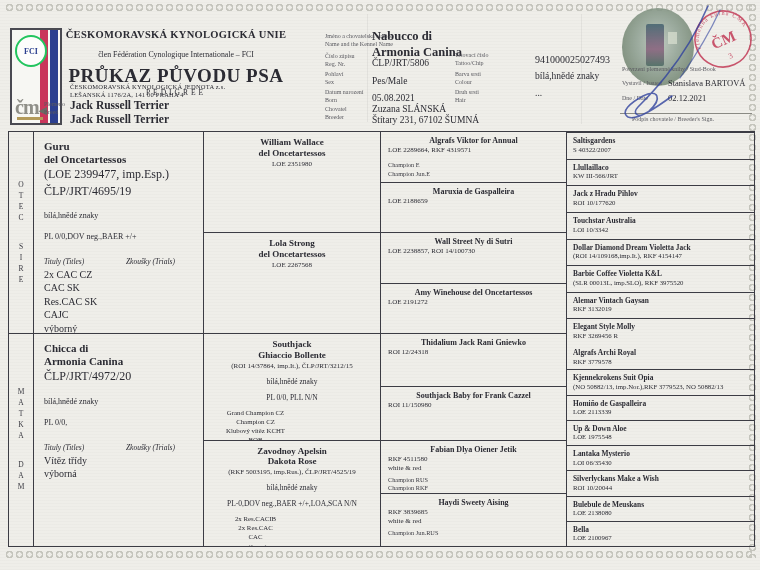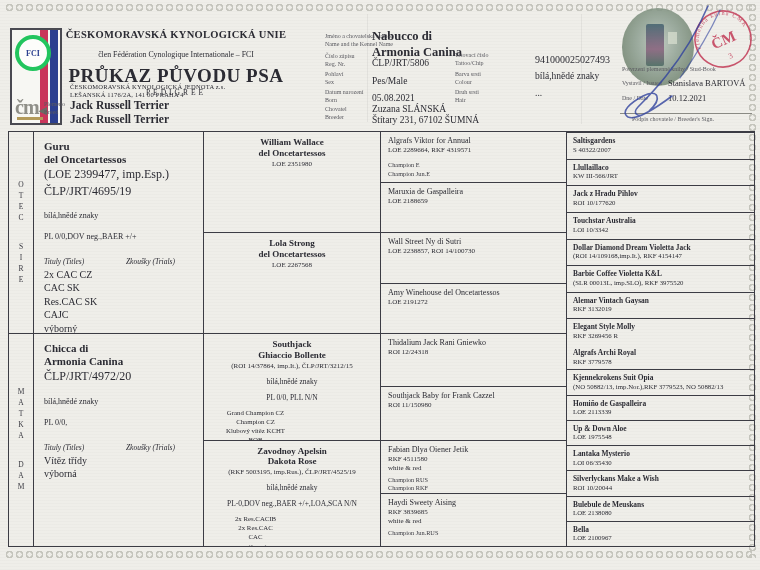--- a/index.html
+++ b/index.html
@@ -15,21 +15,21 @@
          background-image:repeating-linear-gradient(0deg, rgba(0,0,0,0.015) 0 1px, transparent 1px 3px);}
   .abs{position:absolute;}
   .pre{white-space:pre-line;}
   
   .chx{position:absolute;height:11px;background-image:radial-gradient(circle at 5.5px 5.5px, rgba(0,0,0,0) 2.1px, var(--chain) 2.3px 3.6px, rgba(0,0,0,0) 3.9px);background-size:10px 11px;background-repeat:repeat-x;}
   .chy{position:absolute;width:11px;background-image:radial-gradient(circle at 5.5px 5.5px, rgba(0,0,0,0) 2.1px, var(--chain) 2.3px 3.6px, rgba(0,0,0,0) 3.9px);background-size:11px 10px;background-repeat:repeat-y;}
   .crease{position:absolute;width:1px;background:rgba(0,0,0,0.05);}
   
   .logo-box{position:absolute;left:10px;top:28px;width:48px;height:93px;border:2px solid #4a4a52;background:#f7f7f3;}
   .stripe{position:absolute;top:0;bottom:0;}
-  .fci-circle{position:absolute;left:3px;top:5px;width:28px;height:28px;border:4px solid #22c55e;border-radius:50%;
+  .fci-circle{position:absolute;left:3px;top:5px;width:28px;height:28px;border:2px solid #22c55e;border-radius:50%;
               display:flex;align-items:center;justify-content:center;font-size:8px;font-weight:bold;color:#2b3f8f;background:#fdfdfb;}
   .cmku-glyph{position:absolute;left:3px;bottom:6px;font-weight:bold;font-size:20px;line-height:1;color:#8f8f88;letter-spacing:-1px;}
   .cmku-glyph .arrow{font-size:11px;color:#6b6b64;letter-spacing:0;}
   .gold-bar{position:absolute;left:5px;bottom:3px;width:26px;height:3px;background:#b39a5a;}
   
   .org{font-size:10.5px;font-weight:bold;letter-spacing:0.3px;}
   .member{font-size:7.8px;margin-top:10px;}
   .doc-title{font-size:19px;font-weight:bold;letter-spacing:0.5px;margin-top:6px;}
   .doc-sub{font-size:7.5px;letter-spacing:3px;margin-top:1px;}
   .issuer{font-size:6.5px;line-height:1.3;letter-spacing:0.2px;}
@@ -66,21 +66,21 @@
   .lab{font-style:italic;font-size:7.5px;}
   .tlist{font-size:10px;line-height:1.35;margin-top:2px;}
   .g2{padding:5px 7px;text-align:center;}
   .g2 .dname{font-size:9px;font-weight:bold;line-height:1.2;}
   .g2 .dreg{font-size:7px;margin-top:1px;}
   .g2 .dcol,.g2 .dhl{font-size:7.5px;margin-top:7px;}
   .g2 .ttrow{margin-top:6px;}
   .g2 .tlist{font-size:6.8px;margin-top:0;}
   .g2 .trials{font-size:7px;}
   .g3{padding:4px 7px;}
-  .g3 .dname{font-size:8px;font-weight:normal;line-height:1.25;}
+  .g3 .dname{font-size:8px;font-weight:bold;line-height:1.25;text-align:center;}
   .g3 .dreg{font-size:7px;}
   .g3 .dcol{font-size:7px;margin-top:1px;}
   .g3 .champ{font-size:6.3px;margin-top:7px;line-height:1.4;color:#3a3a42;}
   .g3 .champ.tight{margin-top:4px;}
   .g4{padding:3px 6px 0;}
   .g4 .dname{font-size:7.4px;font-weight:bold;line-height:1.3;}
   .g4 .dreg{font-size:6.8px;line-height:1.25;}
   svg text{font-family:"Liberation Serif","DejaVu Serif",serif;}
 </style>
 </head>
@@ -159,21 +159,21 @@
       <text font-size="6.2" letter-spacing="1" fill="#c23b57"><textPath href="#stc">Plemenná kniha ČMKU</textPath></text>
       <text x="37" y="45" text-anchor="middle" font-size="15" font-weight="bold" fill="#c23b57">ČM</text>
       <text x="37" y="60" text-anchor="middle" font-size="8" fill="#c23b57">3</text>
     </g>
   </svg>
 
   <div class="abs sl" style="left:622px;top:66px;">Potvrzení plemenné knihy / Stud-Book</div>
   <div class="abs sl" style="left:622px;top:80px;">Vystavil / Issued</div>
   <div class="abs" style="left:668px;top:78px;font-size:8.5px;">Stanislava BARTOVÁ</div>
   <div class="abs sl" style="left:622px;top:95px;">Dne / Date</div>
-  <div class="abs" style="left:668px;top:93px;font-size:8.5px;">10.12.2021</div>
+  <div class="abs" style="left:668px;top:93px;font-size:8.5px;">02.12.2021</div>
   <div class="signline" style="left:620px;top:113px;width:132px;"></div>
   <div class="abs sl" style="left:632px;top:116px;">Podpis chovatele / Breeder's Sign.</div>
 
   <svg class="abs" style="left:560px;top:0px;" width="200" height="135" viewBox="0 0 200 135">
     <path d="M 148,6 C 136,34 122,56 106,76 C 95,90 86,99 78,107 C 71,114 79,119 89,111 C 103,99 98,88 83,96 C 70,103 60,112 68,117 C 76,121 96,108 112,96" fill="none" stroke="#31429e" stroke-width="1.6" stroke-linecap="round" opacity="0.8"></path>
     <path d="M 160,10 C 150,32 134,58 120,78" fill="none" stroke="#31429e" stroke-width="1.3" stroke-linecap="round" opacity="0.6"></path>
   </svg>
 
   <div class="ptable">
 

